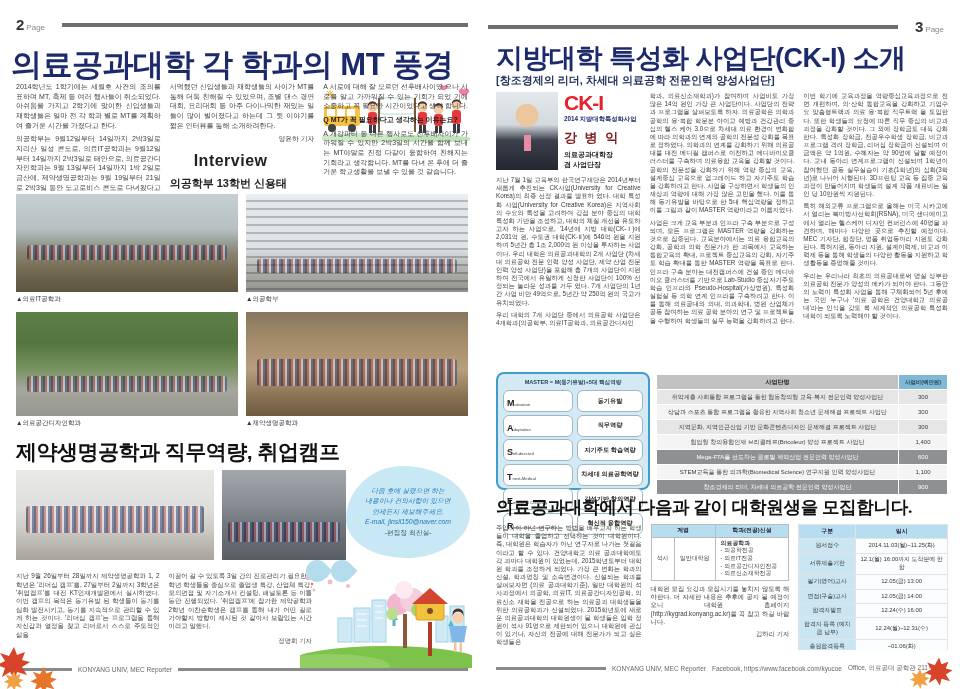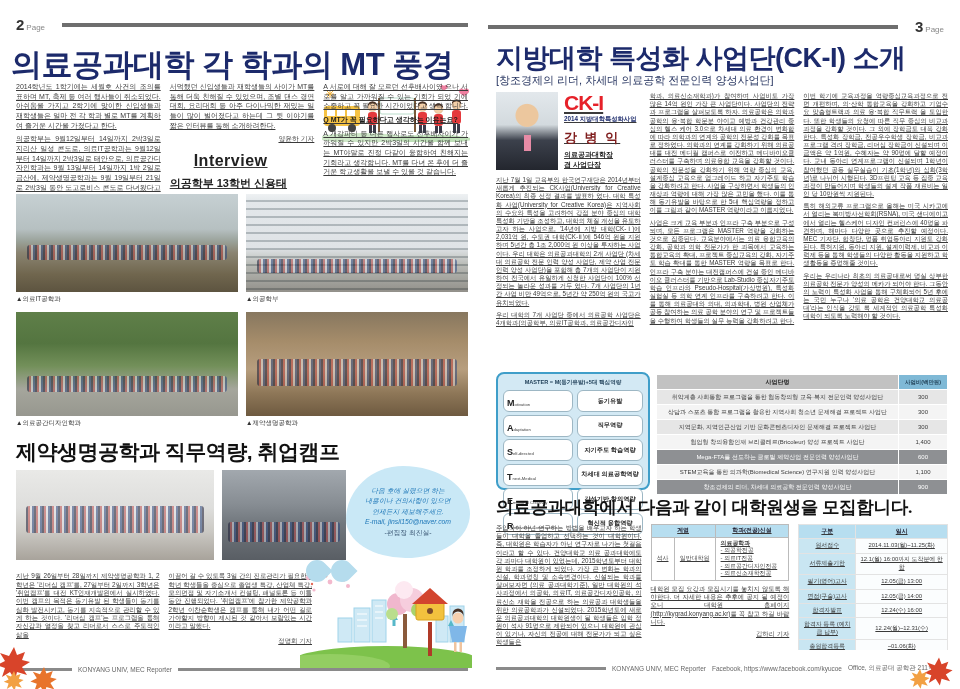--- a/index.html
+++ b/index.html
@@ -9,21 +9,21 @@
   
   .pagenum{font-size:15px;font-weight:bold;color:#333;}
   .pagelbl{font-size:8px;color:#888;margin-left:2px;}
   .hbar{background:#6e6e6e;height:4px;}
   .fbar{background:#8a8a8a;height:3px;}
   .foot-txt{font-size:6.5px;color:#666;white-space:nowrap;}
   
   .t-main{font-weight:bold;color:#1c2a6b;letter-spacing:-0.5px;}
   .t-black{font-weight:bold;color:#111;letter-spacing:-0.5px;}
   
-  .cols{display:flex;gap:9px;overflow:hidden;text-decoration:underline;}
+  .cols{display:flex;gap:9px;overflow:hidden;}
   .col{flex:1;text-align:justify;}
   .colL{font-size:7px;line-height:1.38;}
   .colL p,.colR p{margin:0 0 4px 0;}
   .colR{font-size:6.3px;line-height:1.3;}
   .rep{text-align:right;font-size:6.8px;color:#444;margin:2px 0 4px 0;}
   .iv-h{font-size:16px;font-weight:bold;color:#222;margin:6px 0 4px 0;letter-spacing:0.5px;padding-left:24px;}
   .iv-who{font-size:11px;font-weight:bold;color:#222;margin:0 0 5px 0;}
   .qline{font-weight:bold;color:#1a1a1a;margin:0 0 3px 0;}
   
   .ph{position:relative;overflow:hidden;background:#bbb;}
@@ -303,21 +303,21 @@
   </div>
 
   <div>
     <div class="abs hbar" style="left:488px;right:62px;top:25px;"></div>
     <div class="abs" style="right:16px;top:18px;display:flex;align-items:baseline;">
       <span class="pagenum">3</span>
       <span class="pagelbl">Page</span>
     </div>
 
     <div class="abs t-main" style="left:496px;top:40px;font-size:27px;">지방대학 특성화 사업단(CK-I) 소개</div>
-    <div class="abs" style="left:496px;top:73px;font-size:11px;font-weight:normal;color:#25335f;">[창조경제의 리더, 차세대 의료공학 전문인력 양성사업단]</div>
+    <div class="abs" style="left:496px;top:73px;font-size:11px;font-weight:bold;color:#25335f;">[창조경제의 리더, 차세대 의료공학 전문인력 양성사업단]</div>
 
     <div class="abs cols colR" style="left:496px;top:92px;width:452px;height:276px;">
       <div class="col">
         <div class="profile">
           <div class="ph ph-port">
               <i></i>
             </div>
           <div>
             <div class="cklogo">CK-I</div>
             <div class="cksub">2014 지방대학특성화사업</div>

